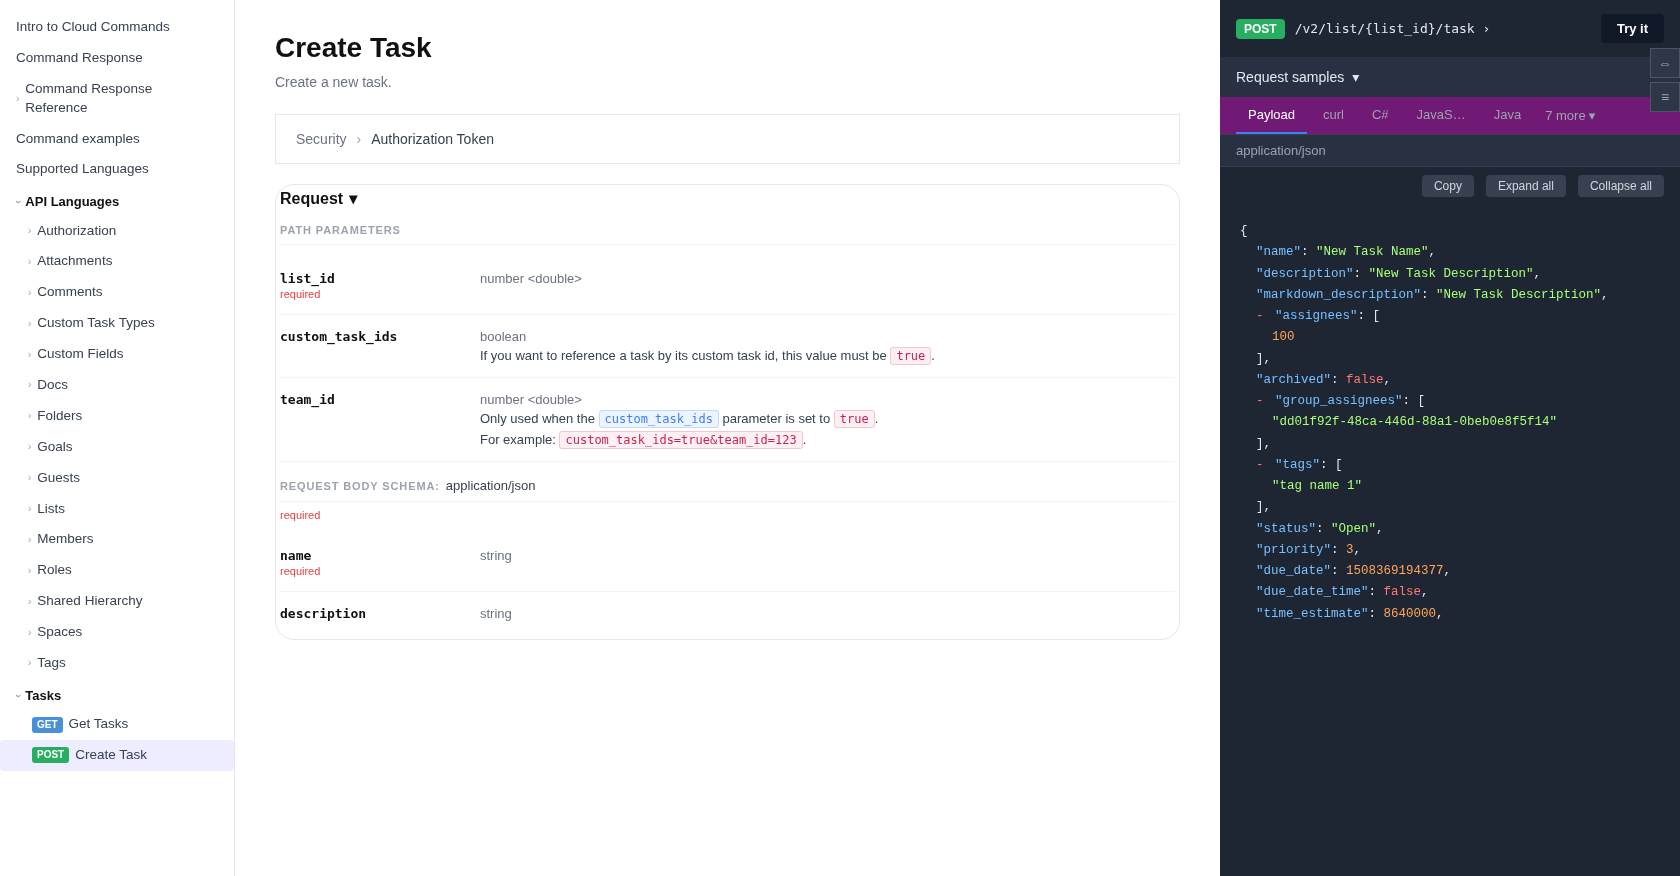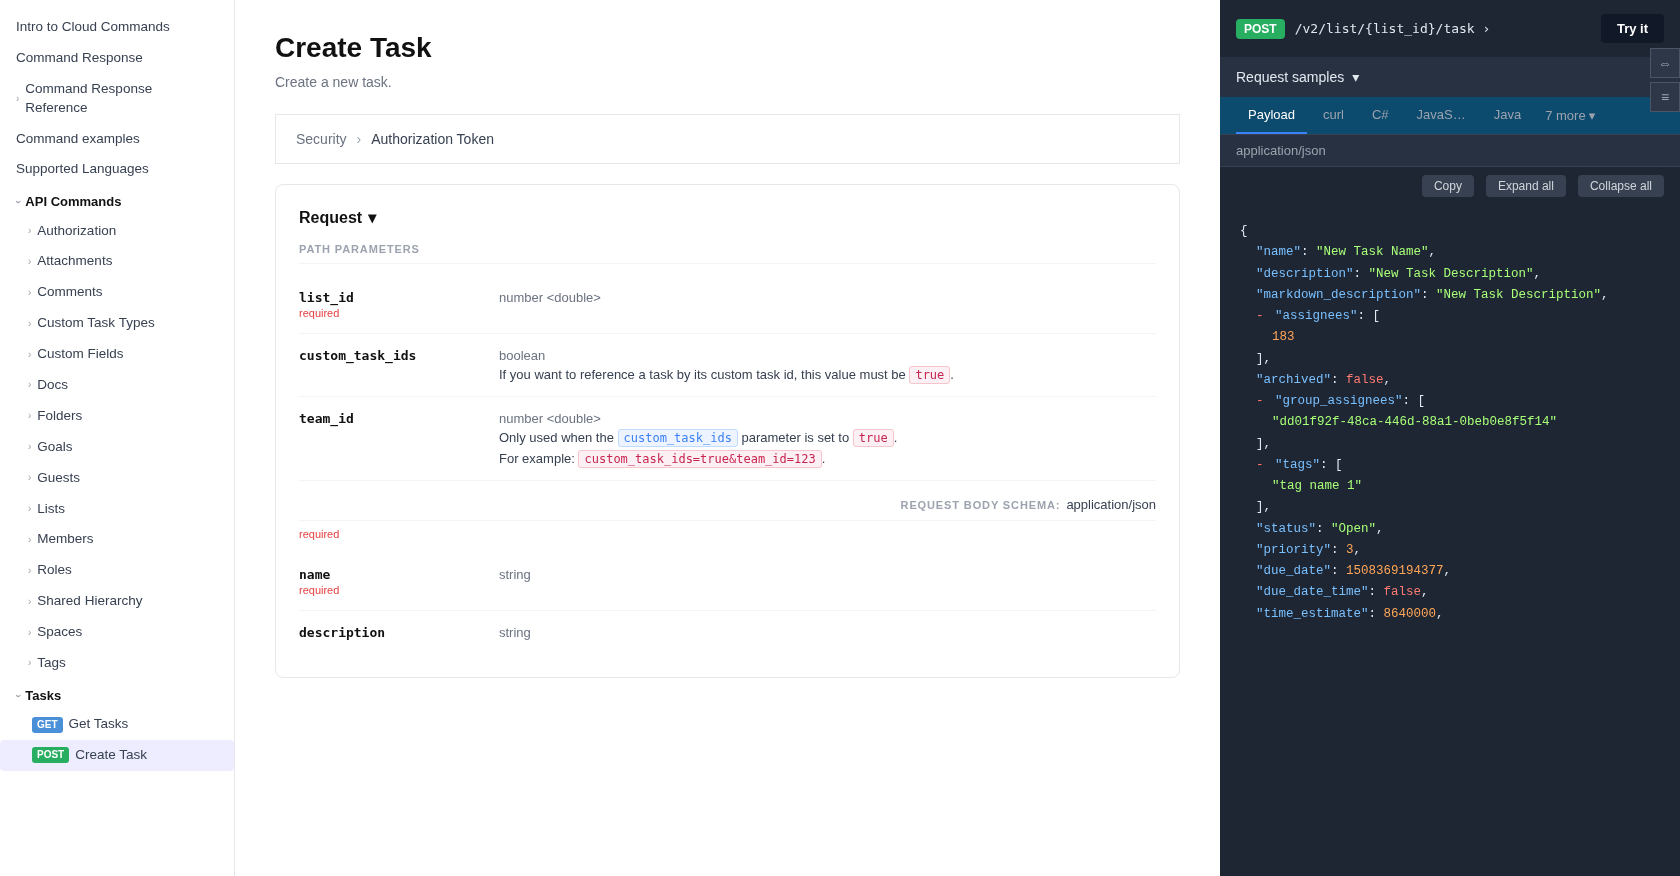--- a/index.html
+++ b/index.html
@@ -49,22 +49,22 @@
       display: flex;
       align-items: center;
       gap: 10px;
       font-size: 14px;
       color: #374151;
     }
     .security-arrow { color: #9ca3af; }
 
     .request-box {
       border: 1px solid #e5e7eb;
-      border-radius: 8px;
-      padding: 23px;
+      border-radius: 19px;
+      padding: 4px;
       margin-bottom: 20px;
     }
     .request-header {
       display: flex;
       align-items: center;
       gap: 6px;
       font-size: 16px;
       font-weight: 600;
       margin-bottom: 16px;
       cursor: pointer;
@@ -159,21 +159,21 @@
       display: flex;
       align-items: center;
       gap: 8px;
       cursor: pointer;
       color: #e2e8f0;
       font-size: 14px;
       font-weight: 500;
     }
 
     .tabs-row {
-      background: #0c4a6e;
+      background: #701a75;
       padding: 0 16px;
       display: flex;
       gap: 4px;
       border-bottom: 1px solid #374151;
     }
     .tab {
       padding: 10px 12px;
       font-size: 13px;
       color: #9ca3af;
       cursor: pointer;
@@ -251,21 +251,21 @@
     <span>Command Response Reference</span>
   </div>
   <div class="sidebar-item">
     <span>Command examples</span>
   </div>
   <div class="sidebar-item">
     <span>Supported Languages</span>
   </div>
   <div class="sidebar-item section-header">
     <span class="chevron down">›</span>
-    <span>API Commands</span>
+    <span>API Languages</span>
   </div>
   <div class="sidebar-item sidebar-indent">
     <span class="chevron">›</span>
     <span>Authorization</span>
   </div>
   <div class="sidebar-item sidebar-indent">
     <span class="chevron">›</span>
     <span>Attachments</span>
   </div>
   <div class="sidebar-item sidebar-indent">
@@ -381,21 +381,21 @@
         <div class="param-type">number &lt;double&gt;</div>
         <div style="margin-top: 4px; font-size: 13px; color: #374151;">
           Only used when the <span class="inline-code-blue">custom_task_ids</span> parameter is set to <span class="inline-code">true</span>.
         </div>
         <div style="margin-top: 6px; font-size: 13px; color: #374151;">
           For example: <span class="inline-code">custom_task_ids=true&amp;team_id=123</span>.
         </div>
       </div>
     </div>
 
-    <div style="margin-top: 16px; display: flex; align-items: center; gap: 6px; padding-bottom: 8px; border-bottom: 1px solid #f3f4f6; justify-content: flex-end;">
+    <div style="margin-top: 16px; display: flex; align-items: center; gap: 6px; padding-bottom: 8px; border-bottom: 1px solid #f3f4f6;">
       <span style="font-size: 11px; font-weight: 700; letter-spacing: 0.08em; color: #9ca3af; text-transform: uppercase;">REQUEST BODY SCHEMA:</span>
       <span style="font-size: 13px; color: #374151;">application/json</span>
     </div>
     <div style="margin-top: 4px; margin-bottom: 12px;">
       <span style="font-size: 11px; color: #e53e3e; font-weight: 500;">required</span>
     </div>
     <div class="param-row">
       <div class="param-name-col">
         <div class="param-name">name</div>
         <div class="param-required">required</div>
@@ -458,21 +458,21 @@
     <button class="code-action-btn">Expand all</button>
     <button class="code-action-btn">Collapse all</button>
   </div>
 
   <div class="code-block">
     <div><span class="code-punct">{</span></div>
     <div class="code-indent-1"><span class="code-key">"name"</span><span class="code-punct">: </span><span class="code-string">"New Task Name"</span><span class="code-punct">,</span></div>
     <div class="code-indent-1"><span class="code-key">"description"</span><span class="code-punct">: </span><span class="code-string">"New Task Description"</span><span class="code-punct">,</span></div>
     <div class="code-indent-1"><span class="code-key">"markdown_description"</span><span class="code-punct">: </span><span class="code-string">"New Task Description"</span><span class="code-punct">,</span></div>
     <div class="code-indent-1"><span class="code-minus">-</span> <span class="code-key">"assignees"</span><span class="code-punct">: [</span></div>
-    <div class="code-indent-2"><span class="code-number">183</span></div>
+    <div class="code-indent-2"><span class="code-number">100</span></div>
     <div class="code-indent-1"><span class="code-punct">],</span></div>
     <div class="code-indent-1"><span class="code-key">"archived"</span><span class="code-punct">: </span><span class="code-bool">false</span><span class="code-punct">,</span></div>
     <div class="code-indent-1"><span class="code-minus">-</span> <span class="code-key">"group_assignees"</span><span class="code-punct">: [</span></div>
     <div class="code-indent-2"><span class="code-string">"dd01f92f-48ca-446d-88a1-0beb0e8f5f14"</span></div>
     <div class="code-indent-1"><span class="code-punct">],</span></div>
     <div class="code-indent-1"><span class="code-minus">-</span> <span class="code-key">"tags"</span><span class="code-punct">: [</span></div>
     <div class="code-indent-2"><span class="code-string">"tag name 1"</span></div>
     <div class="code-indent-1"><span class="code-punct">],</span></div>
     <div class="code-indent-1"><span class="code-key">"status"</span><span class="code-punct">: </span><span class="code-string">"Open"</span><span class="code-punct">,</span></div>
     <div class="code-indent-1"><span class="code-key">"priority"</span><span class="code-punct">: </span><span class="code-number">3</span><span class="code-punct">,</span></div>

